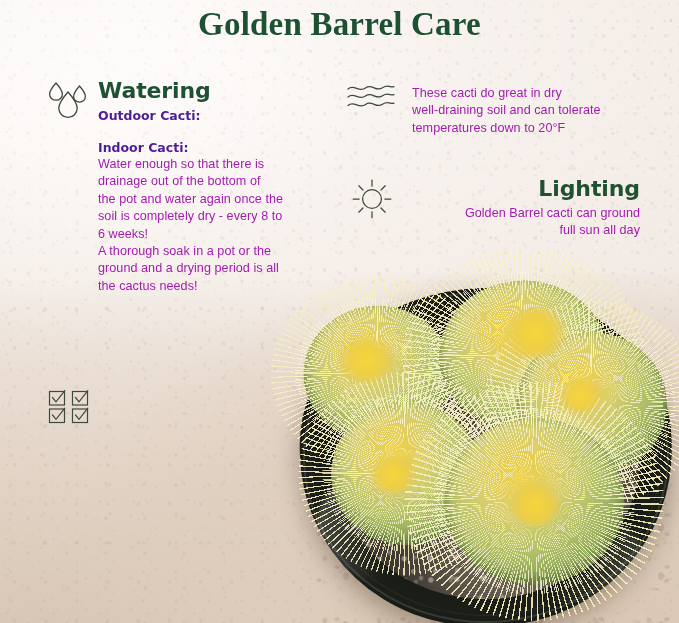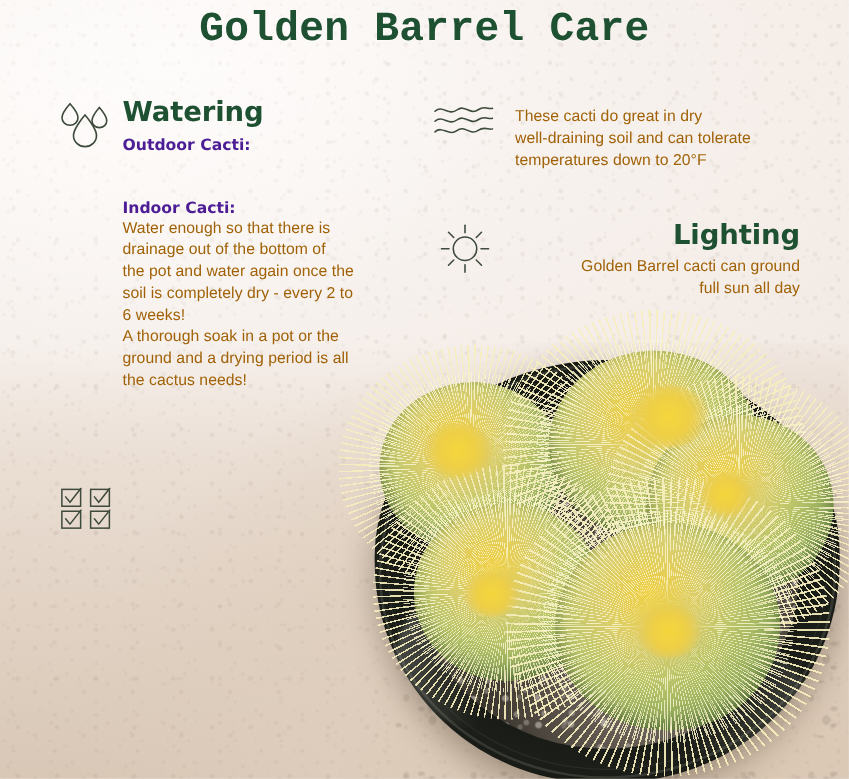--- a/index.html
+++ b/index.html
@@ -177,21 +177,21 @@
   
   #content { position:absolute; inset:0; }
 
   .title {
     position:absolute; left:0; right:0; top:4px;
     text-align:center;
     font-size:33px; line-height:40px;
     font-weight:700;
     letter-spacing:.2px;
     color:#1e5032;
-    font-family:Liberation Mono, monospace;
+    font-family:Liberation Serif, serif;
     text-shadow:0 1px 0 rgba(255,255,255,.55);
   }
 
   .section { position:absolute; }
 
   .sec-head {
     font-family:"DejaVu Sans", sans-serif;
     font-weight:700;
     font-size:22px; line-height:22px;
     color:#1e5032;
@@ -200,21 +200,21 @@
   .sub-head {
     font-family:"DejaVu Sans", sans-serif;
     font-weight:700;
     font-size:12.5px; line-height:17px;
     color:#4c1d95;
     margin-top:5px;
   }
   .body-txt {
     font-family:"Liberation Sans", sans-serif;
     font-size:12.6px; line-height:17.4px;
-    color:#a16207;
+    color:#a21caf;
     letter-spacing:.05px;
     white-space:pre-line;
   }
   .icon-box { position:absolute; }
   .icon-box svg { display:block; }
 
   
   #sec-watering { left:98px;  top:80px;  width:218px; }
   #ic-watering  { left:46px;  top:78px; }
 
@@ -267,25 +267,25 @@
   <div class="icon-box" id="ic-watering">
     <svg width="46" height="42" viewBox="0 0 46 42" fill="none" stroke="#3d4a3c" stroke-width="1.3">
       <path d="M10 5 C10 5 3.6 12.2 3.6 16.2 C3.6 19.6 6.5 22.2 10 22.2 C13.5 22.2 16.4 19.6 16.4 16.2 C16.4 12.2 10 5 10 5 Z"></path>
       <path d="M33.5 8 C33.5 8 27.6 14.8 27.6 18.5 C27.6 21.6 30.2 24.1 33.5 24.1 C36.8 24.1 39.4 21.6 39.4 18.5 C39.4 14.8 33.5 8 33.5 8 Z"></path>
       <path d="M22 14 C22 14 12.8 24.4 12.8 30.3 C12.8 35.3 16.9 39.3 22 39.3 C27.1 39.3 31.2 35.3 31.2 30.3 C31.2 24.4 22 14 22 14 Z"></path>
     </svg>
   </div>
   <div class="section" id="sec-watering">
     <div class="sec-head">Watering</div>
     <div class="sub-head">Outdoor Cacti:</div>
-    <div class="sub-head" style="margin-top:33px">Indoor Cacti:</div>
+    <div class="sub-head" style="margin-top:15px">Indoor Cacti:</div>
     <div class="body-txt">Water enough so that there is
 drainage out of the bottom of
 the pot and water again once the
-soil is completely dry - every 2 to
+soil is completely dry - every 8 to
 6 weeks!
 A thorough soak in a pot or the
 ground and a drying period is all
 the cactus needs!</div>
   </div>
 
   <div class="icon-box" id="ic-climate">
     <svg width="50" height="30" viewBox="0 0 50 30" fill="none" stroke="#3d4a3c" stroke-width="1.25" stroke-linecap="round">
       <path d="M2 7 C8 1.5 13 11 19.5 6 C26 1 30 10.5 36.5 5.8 C42 2 45 6 48 4.6"></path>
       <path d="M2 15 C8 9.5 13 19 19.5 14 C26 9 30 18.5 36.5 13.8 C42 10 45 14 48 12.6"></path>

